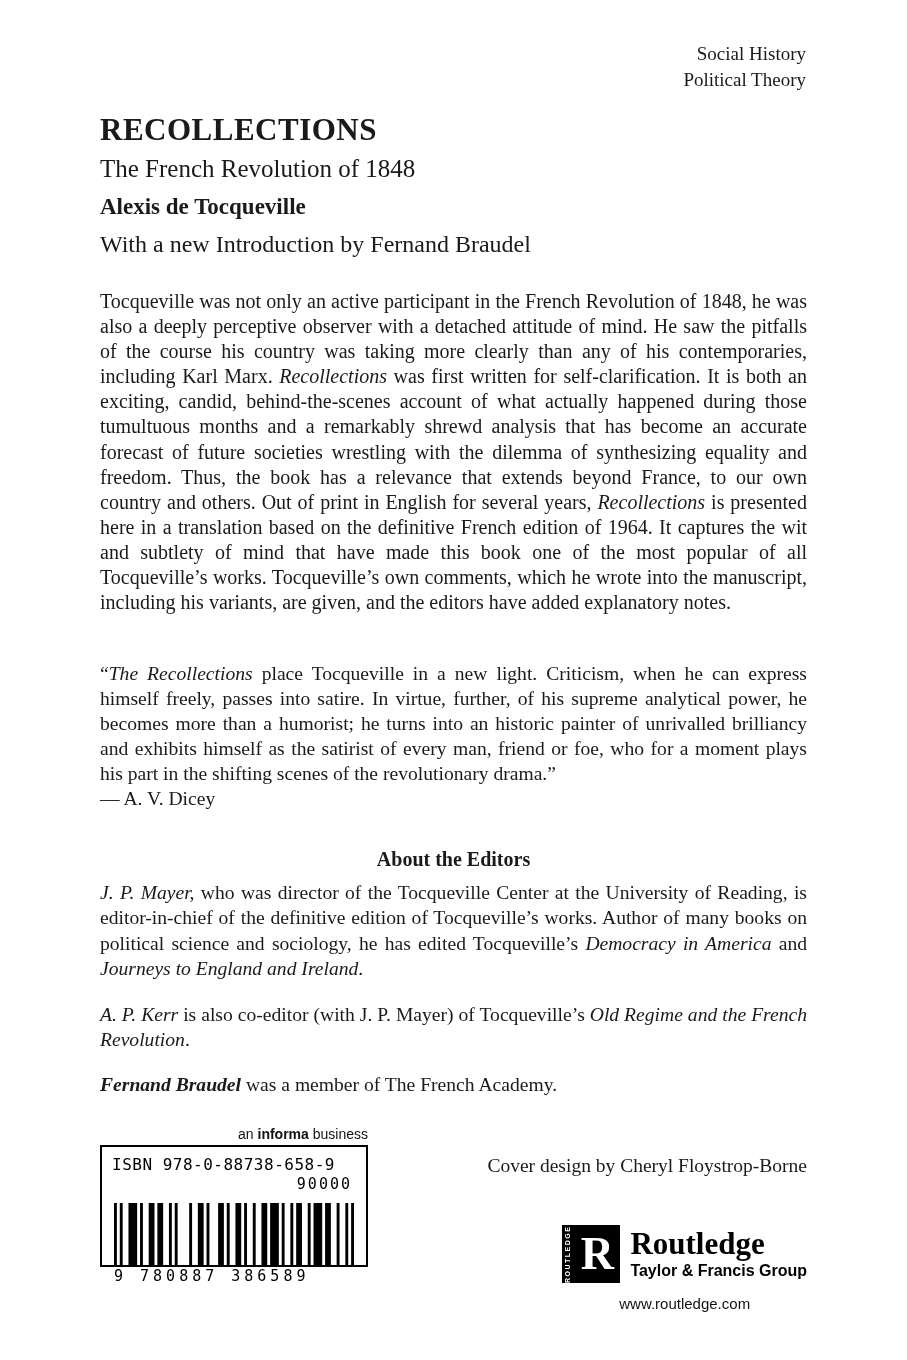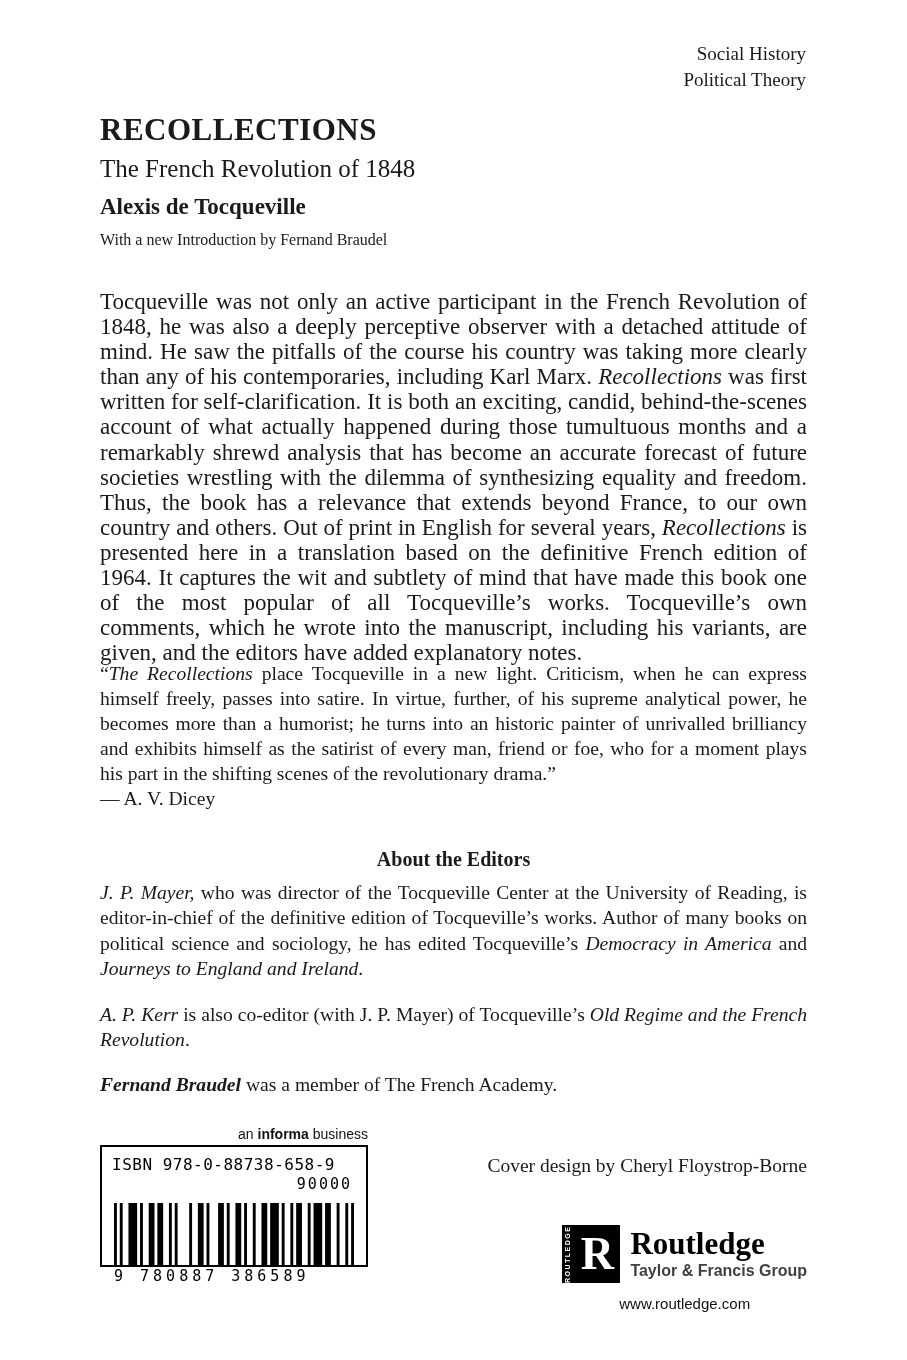--- a/index.html
+++ b/index.html
@@ -34,30 +34,30 @@
   .title {
     margin: 0;
     font-size: 31px;
     font-weight: bold;
     letter-spacing: 0.5px;
     line-height: 1.05;
   }
   .subtitle { font-size: 25px; margin-top: 8px; line-height: 1.1; }
   .author   { font-size: 23px; font-weight: bold; margin-top: 12px; line-height: 1.1; }
   .edited-by { font-size: 21px; margin-top: 11px; line-height: 1.1; }
-  .intro-note { font-size: 16px; margin-top: 12px; line-height: 1.1; }
+  .intro-note { font-size: 24px; margin-top: 12px; line-height: 1.1; }
 
   
   .description {
     position: absolute;
     left: 100px;
     top: 289px;
     width: 707px;
     margin: 0;
-    font-size: 23px;
+    font-size: 20px;
     line-height: 25.1px;
     text-align: justify;
   }
 
   
   .quote-block {
     position: absolute;
     left: 100px;
     top: 661px;
     width: 707px;
@@ -218,21 +218,21 @@
     font-size: 31px;
     font-weight: bold;
     line-height: 1.05;
     color: #000;
   }
   .pub-group {
     font-family: "Liberation Sans", sans-serif;
     font-size: 16px;
     font-weight: bold;
     margin-top: 2px;
-    color: #404040;
+    color: #000000;
   }
   .website {
     margin-top: 12px;
     font-family: "Liberation Sans", sans-serif;
     font-size: 15px;
     color: #111;
   }
 </style>
 </head>
 <body>

